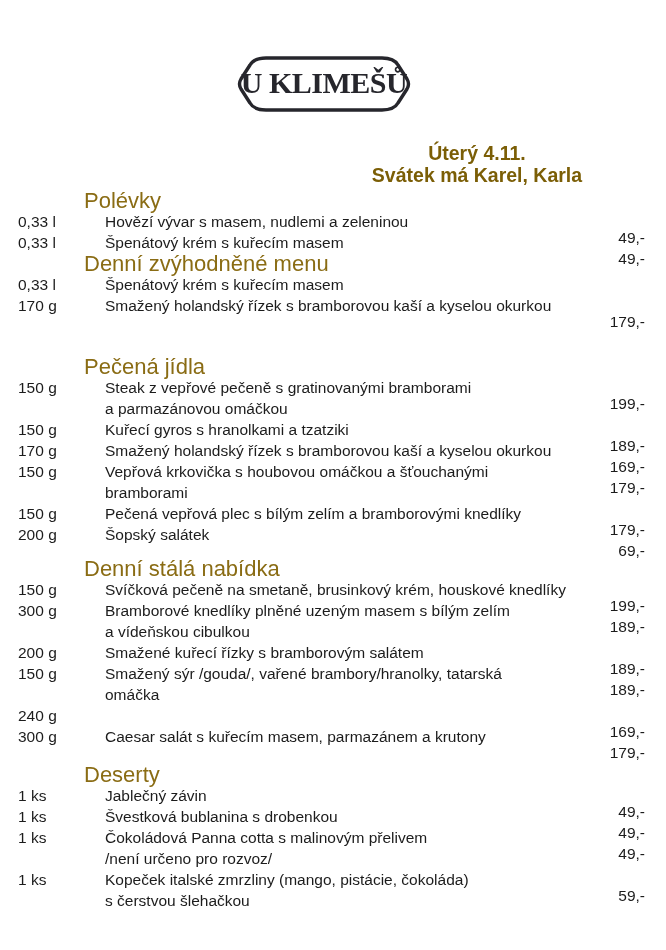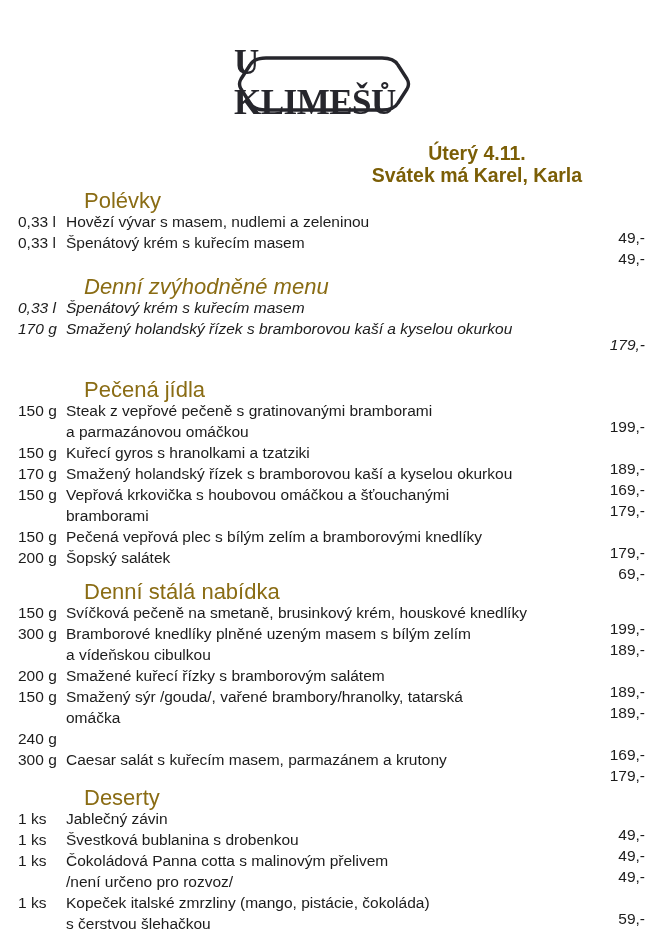--- a/index.html
+++ b/index.html
@@ -15,41 +15,41 @@
     font-family:"Liberation Sans","DejaVu Sans",sans-serif;
     overflow:hidden;
   }
   
   .logo-wrap{padding-top:54px;display:flex;justify-content:center;}
   .logo-box{position:relative;width:180px;height:60px;left:-9px;}
   .logo-box svg{position:absolute;inset:0;width:100%;height:100%;}
   .logo-text{
     position:absolute;inset:0;display:flex;align-items:center;justify-content:center;
     font-family:"Liberation Serif","DejaVu Serif",serif;
-    font-weight:700;font-size:35px;letter-spacing:-0.5px;color:var(--logo-ink);
+    font-weight:700;font-size:30px;letter-spacing:-0.5px;color:var(--logo-ink);
     padding-bottom:2px;
   }
   
   .date-block{
     width:300px;margin-left:327px;margin-top:28px;text-align:center;
     font-weight:700;font-size:19.5px;line-height:22px;color:var(--date-brown);
   }
   
   .menu{font-size:15.5px;line-height:21px;}
   .section{margin:0;}
   .section:nth-child(1){margin-top:4px;}
-  .section:nth-child(2){margin-top:23px;font-style:italic;}
+  .section:nth-child(2){}
   .section:nth-child(3){margin-top:40px;}
   .section:nth-child(4){margin-top:13px;}
   .section:nth-child(5){margin-top:17px;}
   .section-title{
     margin-left:84px;font-size:22px;line-height:21px;color:var(--gold);
   }
   .row{
-    position:relative;display:flex;align-items:flex-start;padding-right:80px;
+    position:relative;display:flex;align-items:flex-start;padding-right:80px;gap:39px;
   }
   .size{flex:0 0 66px;padding-left:18px;white-space:pre;}
   .name{white-space:pre;}
   .price{position:absolute;right:21px;top:16px;white-space:pre;}
 </style>
 </head>
 <body>
 
 <div class="logo-wrap">
   <div class="logo-box">

